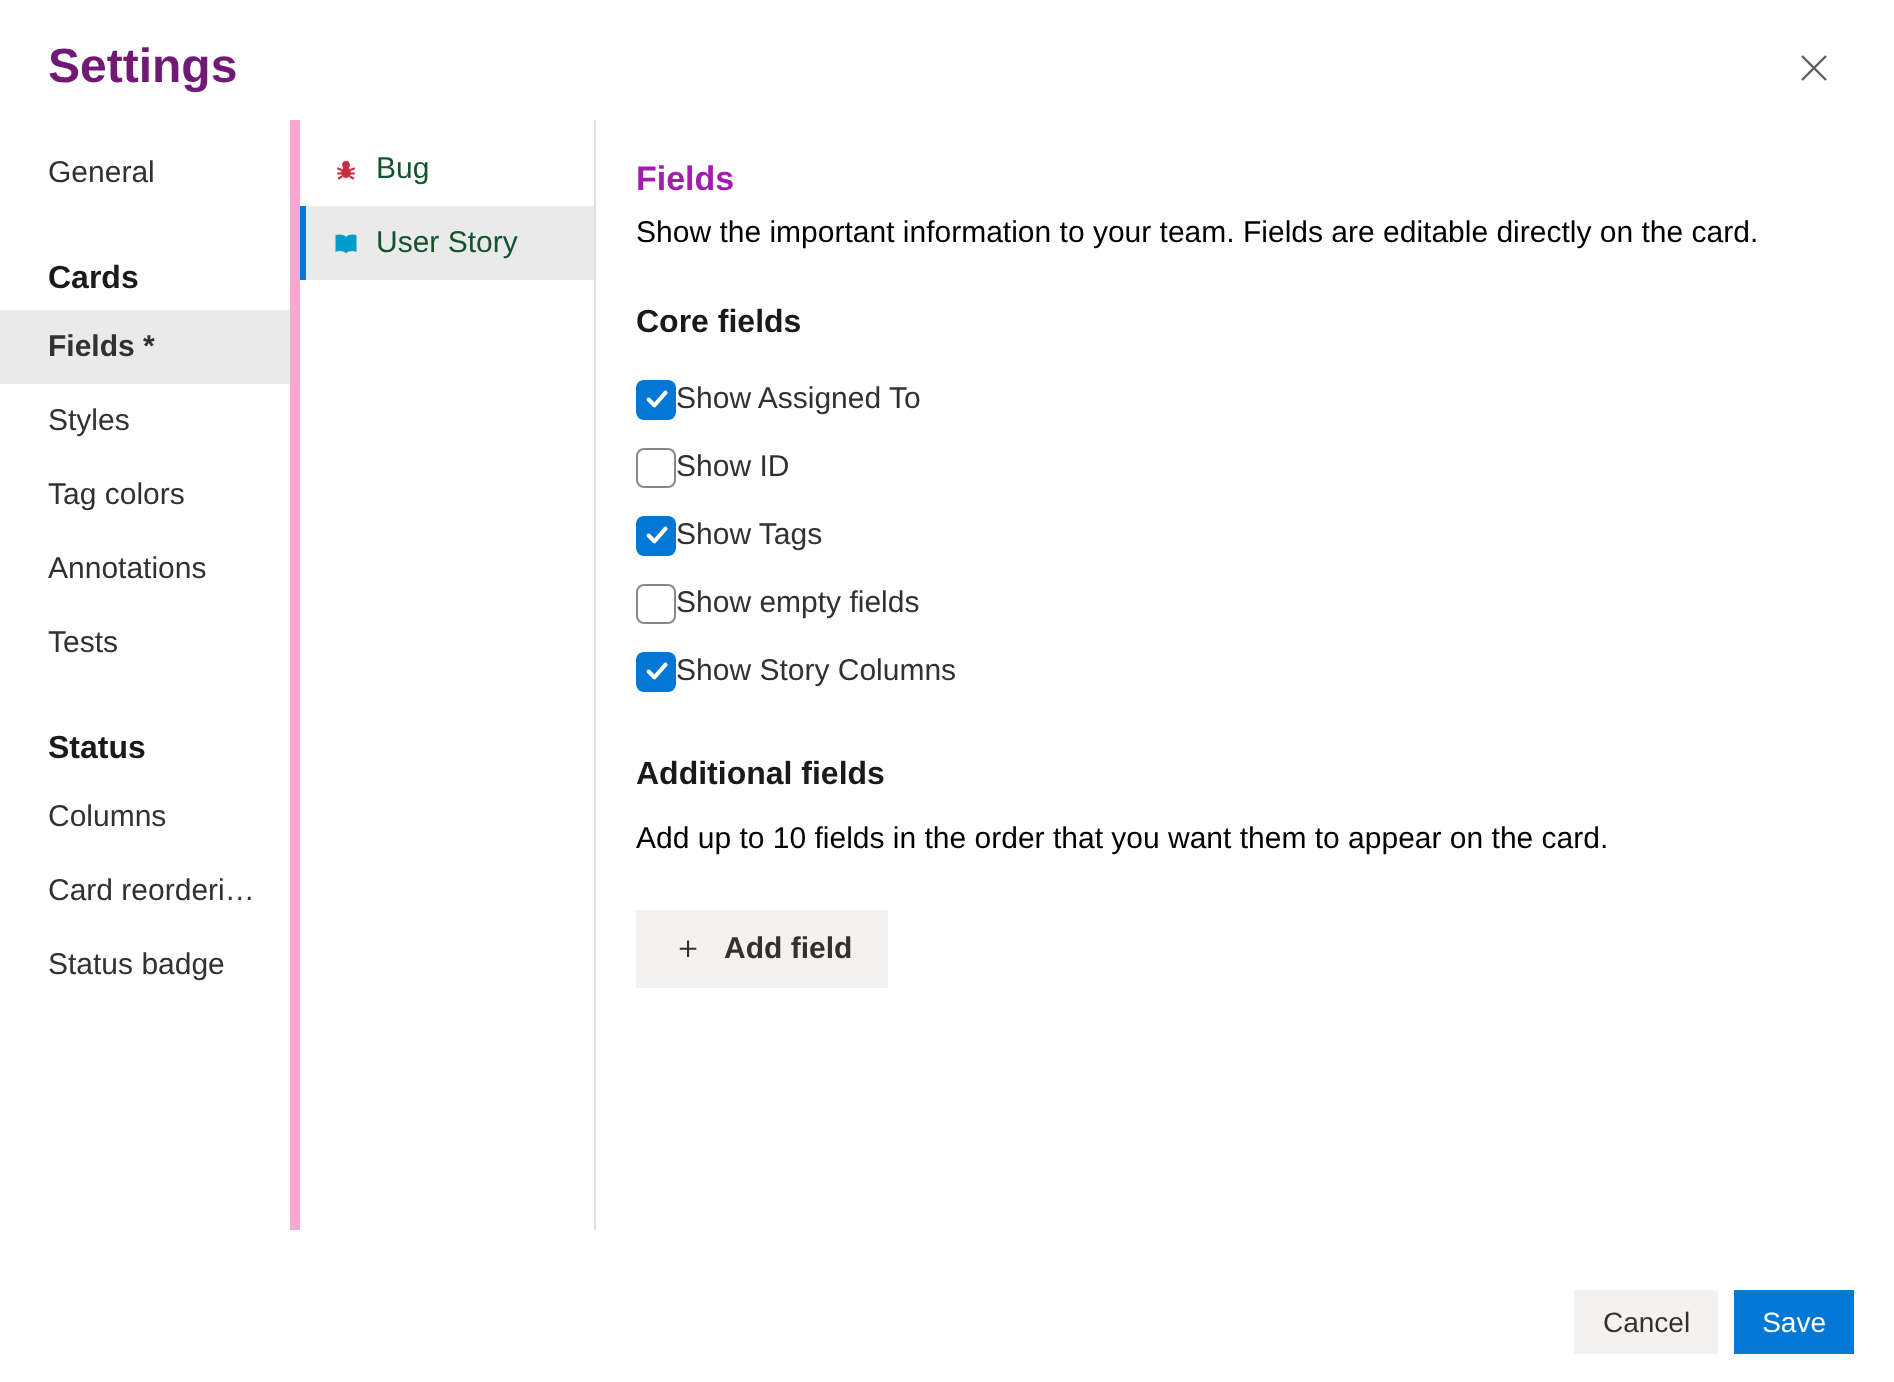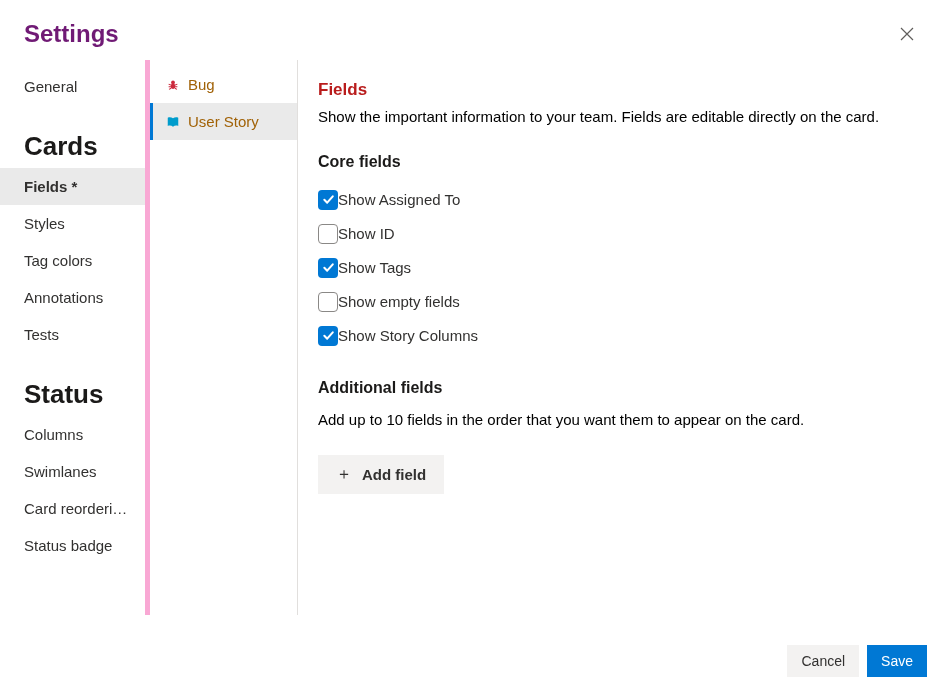--- a/index.html
+++ b/index.html
@@ -46,38 +46,38 @@
       font-size: 15px;
       color: #323130;
       cursor: pointer;
     }
     .left-nav-item.selected {
       background: #eaeaea;
       font-weight: bold;
     }
     .left-nav-heading {
       padding: 26px 16px 6px 24px;
-      font-size: 26px;
+      font-size: 16px;
       font-weight: 600;
       color: #1b1a19;
     }
     .left-nav .first-item { margin-top: 0; }
     .type-nav {
       width: 148px;
       min-width: 148px;
       border-right: 1px solid #e1dfdd;
       padding-top: 6px;
     }
     .type-item {
       display: flex;
       align-items: center;
       gap: 8px;
       padding: 10px 12px 10px 16px;
       font-size: 15px;
-      color: #a16207;
+      color: #14532d;
       cursor: pointer;
       position: relative;
     }
     .type-item.selected {
       background: #eaeaea;
     }
     .type-item.selected::before {
       content: "";
       position: absolute;
       left: 0; top: 0; bottom: 0;
@@ -88,21 +88,21 @@
     .bug-icon { color: #cc293d; }
     .story-icon { color: #009ccc; }
     .main {
       flex: 1;
       padding: 20px 24px 24px 20px;
       overflow-y: auto;
     }
     .section-title {
       font-size: 17px;
       font-weight: 600;
-      color: #b91c1c;
+      color: #a21caf;
       margin-bottom: 6px;
     }
     .section-desc {
       font-size: 15px;
       color: #000000;
       line-height: 1.5;
       margin-bottom: 24px;
     }
     .subsection-title {
       font-size: 16px;
@@ -197,21 +197,20 @@
 
     <div class="left-nav-heading">Cards</div>
     <div class="left-nav-item selected">Fields *</div>
     <div class="left-nav-item">Styles</div>
     <div class="left-nav-item">Tag colors</div>
     <div class="left-nav-item">Annotations</div>
     <div class="left-nav-item">Tests</div>
 
     <div class="left-nav-heading">Status</div>
     <div class="left-nav-item">Columns</div>
-    <div class="left-nav-item">Swimlanes</div>
     <div class="left-nav-item">Card reorderi…</div>
     <div class="left-nav-item">Status badge</div>
   </div>
 
   <div class="type-nav">
     <div class="type-item">
       <span class="type-icon bug-icon">
         <svg viewBox="0 0 16 16" fill="currentColor">
             <circle cx="8" cy="5" r="2.2"></circle>
             <rect x="5.2" y="6.5" width="5.6" height="6" rx="2.8"></rect>

